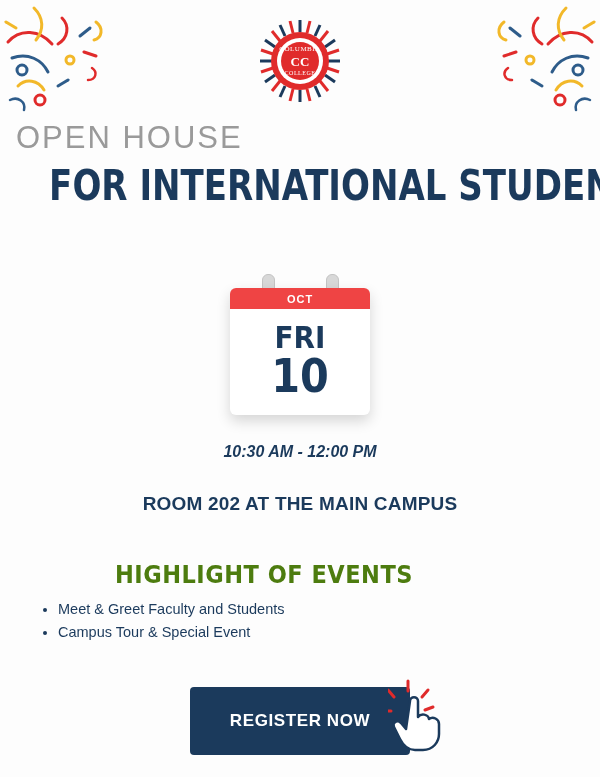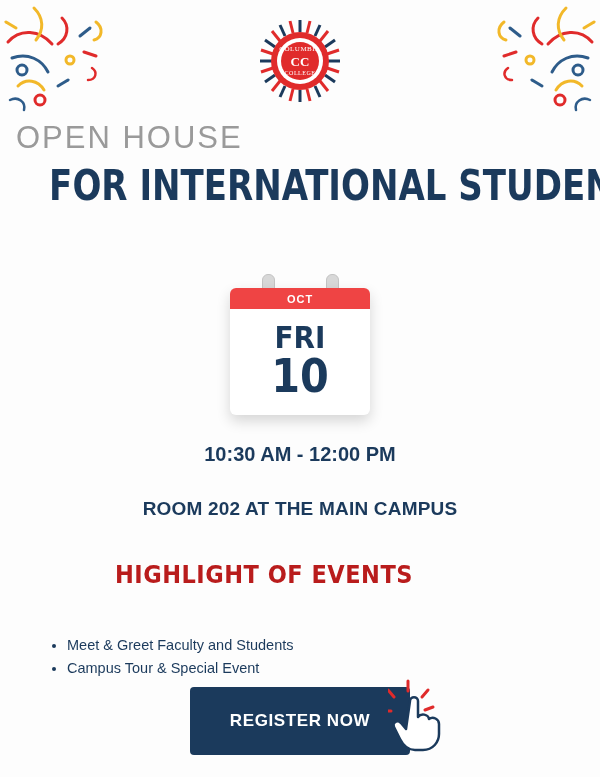--- a/index.html
+++ b/index.html
@@ -134,53 +134,53 @@
   
   .time-block {
     position: absolute;
     top: 443px;
     left: 0;
     width: 600px;
     text-align: center;
   }
   .time {
     color: #1b3a5c;
-    font-size: 20px;
+    font-size: 16px;
     font-weight: bold;
     margin-bottom: 12px;
+    font-style: italic;
   }
   .location {
     color: #1b3a5c;
     font-size: 19px;
     font-weight: bold;
     letter-spacing: 0.2px;
     margin-top: 32px;
   }
 
   
   .highlight-title {
     position: absolute;
     top: 560px;
     left: 0;
     width: 528px;
     text-align: center;
-    color: #b91c1c;
+    color: #4d7c0f;
     font-size: 25px;
     font-weight: bold;
     font-family: "DejaVu Sans Condensed", "Liberation Sans Narrow", "Liberation Sans", sans-serif;
     letter-spacing: 0.5px;
   }
   .highlight-cols {
     position: absolute;
     top: 598px;
-    left: 49px;
+    left: 40px;
     width: 500px;
     display: flex;
     justify-content: space-between;
-    margin-top: 36px;
   }
   .hl-col {
     width: 260px;
   }
   .hl-col ul {
     margin: 0;
     padding-left: 18px;
   }
   .hl-col li {
     color: #1b3a5c;

